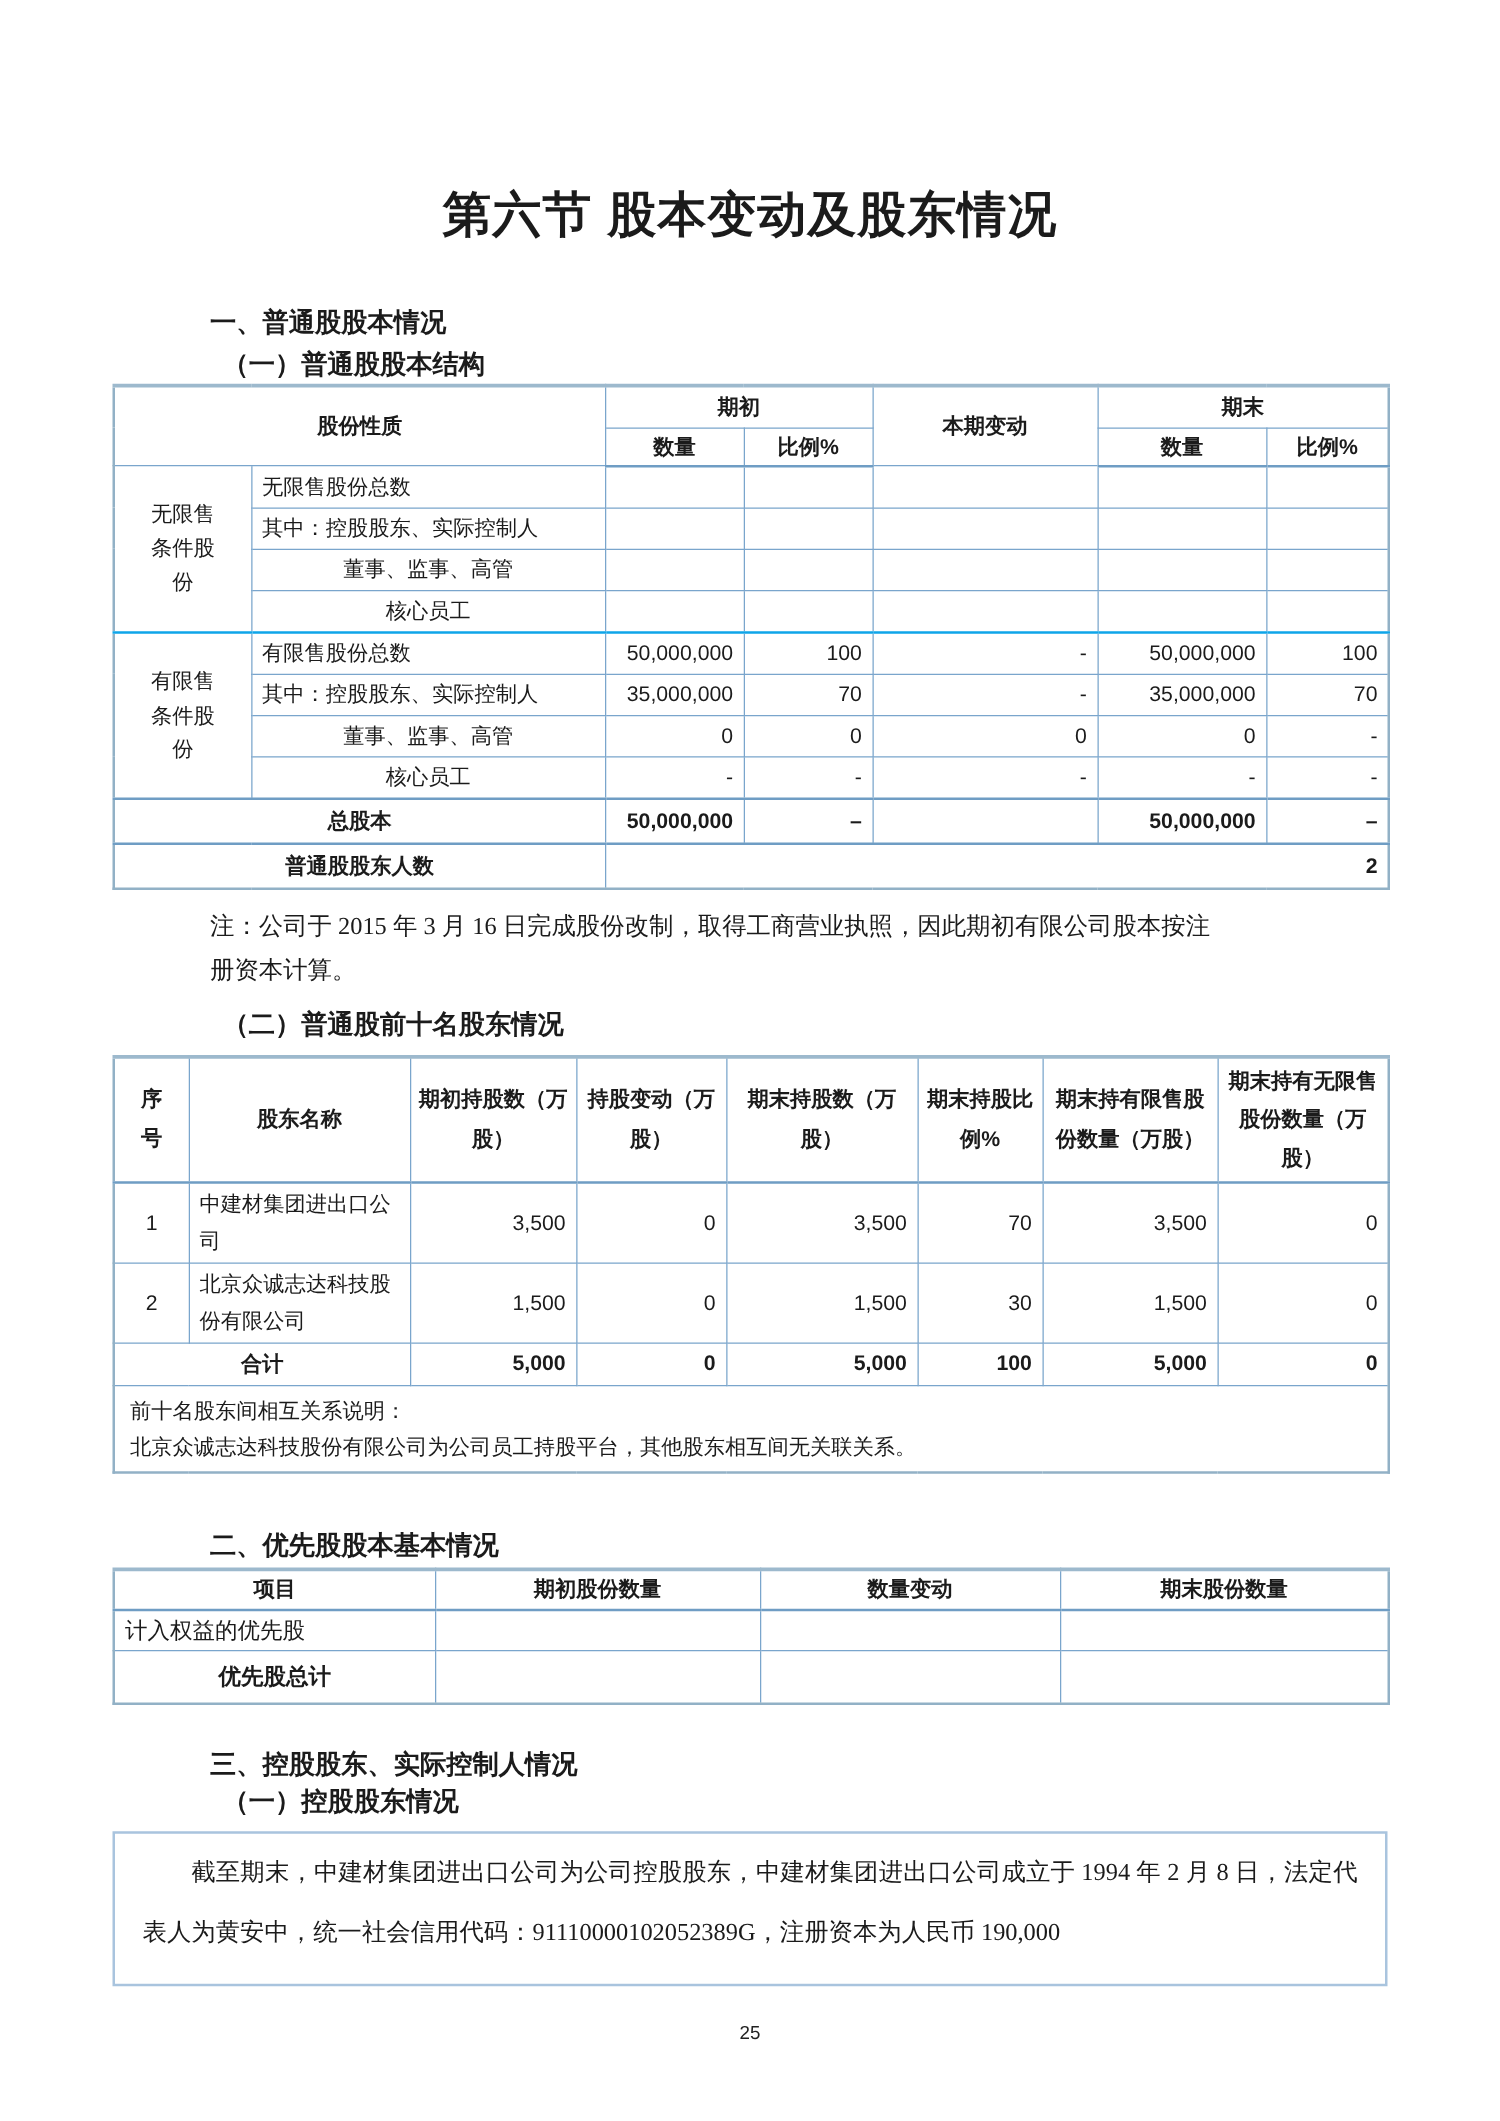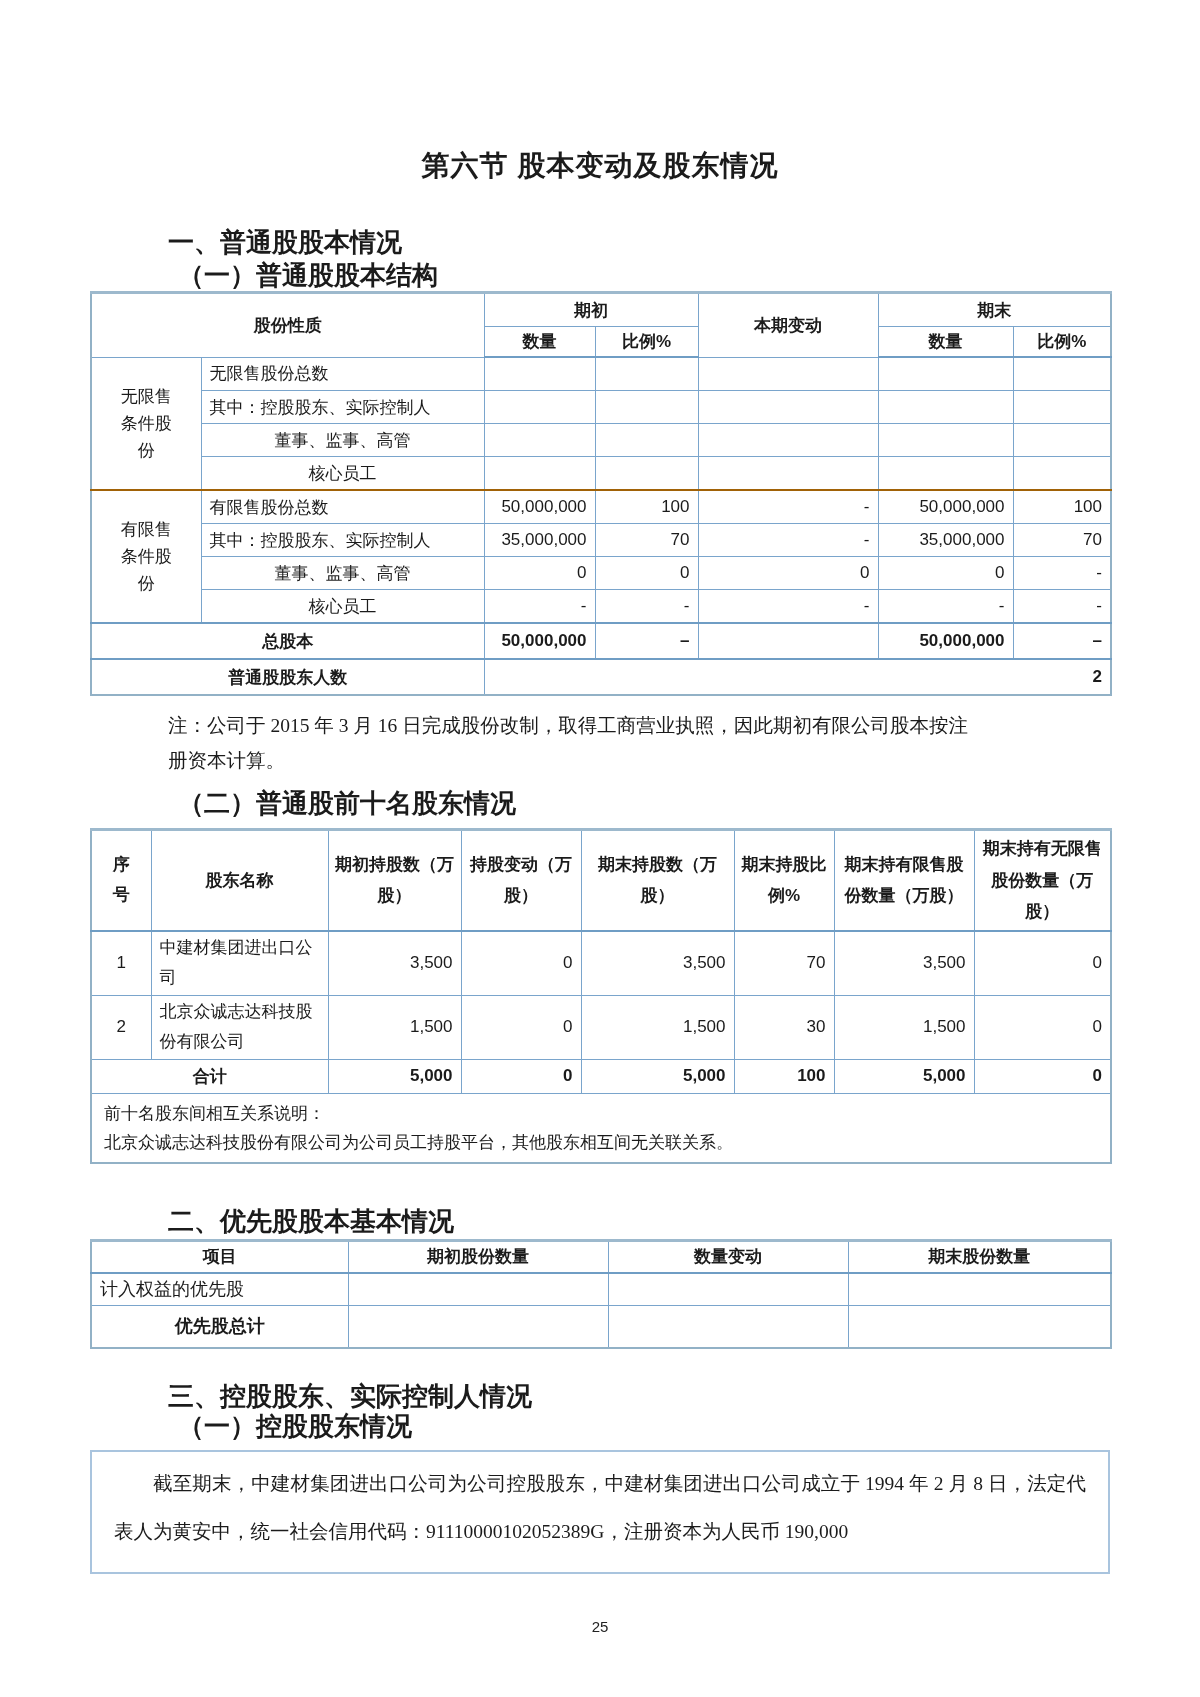--- a/index.html
+++ b/index.html
@@ -4,25 +4,25 @@
 <style>
   html,body{margin:0;padding:0;}
   body{
     width:1200px;height:1697px;position:relative;background:#ffffff;color:#1b1b1b;
     font-family:"Liberation Serif","DejaVu Serif",serif;
     -webkit-font-smoothing:antialiased;
   }
   .content{position:absolute;left:90px;top:0;width:1020px;}
 
   .doc-title{
-    margin-top:146px;text-align:center;font-size:28px;font-weight:bold;line-height:1.4;
+    margin-top:146px;text-align:center;font-size:39px;font-weight:bold;line-height:1.4;
     font-family:"Liberation Sans","DejaVu Sans",sans-serif;letter-spacing:1px;
   }
   .h-num{
-    font-family:Liberation Sans, sans-serif;font-weight:bold;font-size:26px;line-height:27px;
+    font-family:Liberation Sans, sans-serif;font-weight:bold;font-size:21px;line-height:27px;
   }
   .h1{margin:44px 0 0 78px;}
   .h2{margin:6px 0 0 88px;}
 
   table.tbl{
     border-collapse:collapse;width:1020px;table-layout:fixed;
     border:2px solid #92b1c6;border-top:3px solid #9db9cd;
     font-size:17px;
   }
   table.tbl td{
@@ -34,21 +34,21 @@
   .r{text-align:right;}
   .num{font-family:"Liberation Sans","DejaVu Sans",sans-serif;}
   .bold{font-weight:bold;}
 
   
   .t1{margin-top:2px;}
   .t1 tr.hr1 td{height:30px;}
   .t1 tr.hr2 td{height:27px;border-bottom:2px solid #6f9dc4;}
   .t1 tr.body td{height:30px;}
   .t1 td.grp{padding:0 28px;line-height:1.6;}
-  .t1 tr.sep td{border-top:2px solid #a16207;}
+  .t1 tr.sep td{border-top:2px solid #0ea5e9;}
   .t1 tr.total td,.t1 tr.holders td{height:32px;border-top:2px solid #6f9dc4;}
 
   .note{
     margin:12px 0 0 78px;width:800px;font-size:19.5px;line-height:35px;text-align:justify;
   }
 
   
   .t2{margin-top:11px;}
   .t2 tr.hdr td{height:92px;line-height:1.85;border-bottom:2px solid #6f9dc4;padding:2px 6px;}
   .t2 tr.shrow td{height:61px;line-height:1.75;}

